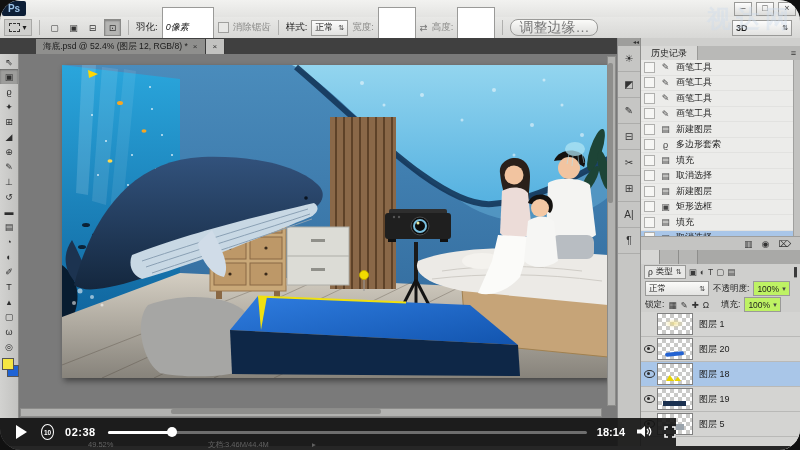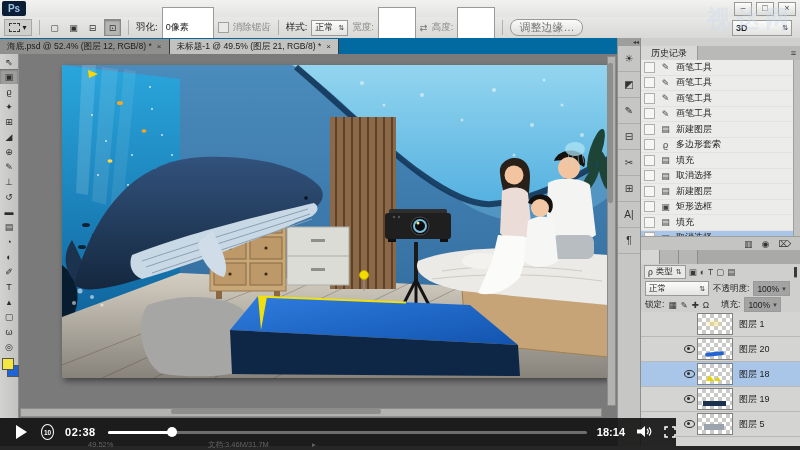--- a/index.html
+++ b/index.html
@@ -1,18 +1,18 @@
 <!DOCTYPE html>
 <html><head>
 <meta charset="utf-8">
 <style>
   html,body{margin:0;padding:0;background:#111;}
   #app{position:relative;width:800px;height:450px;overflow:hidden;
        font-family:"Liberation Sans","DejaVu Sans",sans-serif;color:#1c1c1c;
-       background:#7a7a7a;-webkit-font-smoothing:antialiased;}
+       background:#7a7a7a;border-radius:21px;-webkit-font-smoothing:antialiased;}
   
   .menubar{position:absolute;left:0;top:0;width:800px;height:17px;background:linear-gradient(#f2f2f0,#e3e3e1);
            border-bottom:1px solid #b5b5b3;display:flex;align-items:center;font-size:10px;z-index:30;}
   .ps-logo{width:24px;height:15px;margin:1px 4px 1px 2px;background:#0c1e36;color:#9cc3e8;font-weight:bold;
            font-size:10px;display:flex;align-items:center;justify-content:center;border-radius:2px;}
   .menus{display:flex;gap:0;}
   .menu-item{padding:1px 8px;cursor:default;}
   .win-controls{margin-left:auto;display:flex;gap:4px;padding-right:4px;}
   .wc{width:16px;height:12px;border:1px solid #9a9a98;background:linear-gradient(#fdfdfd,#dcdcda);
       font-size:9px;line-height:11px;text-align:center;color:#444;}
@@ -20,31 +20,31 @@
              color:rgba(205,220,235,.42);font-weight:bold;pointer-events:none;}
   
   .optionsbar{position:absolute;left:0;top:17px;width:800px;height:21px;background:linear-gradient(#e8e8e6,#d8d8d6);
               border-bottom:1px solid #9f9f9d;display:flex;align-items:center;font-size:9.5px;gap:4px;z-index:30;}
   .opt-sep{width:1px;height:15px;background:#b0b0ae;margin:0 3px;}
   .tool-chip{width:26px;height:15px;margin-left:4px;border:1px solid #a8a8a6;background:#cfcfcd;
              display:flex;align-items:center;justify-content:center;gap:2px;font-size:8px;}
   .chip-box{width:9px;height:7px;border:1px dashed #333;}
   .mode-btn{width:15px;height:15px;display:flex;align-items:center;justify-content:center;font-size:9px;color:#333;}
   .mode-btn.active{background:#b5b5b3;border:1px solid #8a8a88;box-shadow:inset 0 1px 2px rgba(0,0,0,.3);}
-  .opt-input{height:13px;border:1px solid #9a9a98;background:#fff;font-size:9px;padding:13px 3px;display:flex;align-items:center;}
+  .opt-input{height:13px;border:1px solid #9a9a98;background:#fff;font-size:9px;padding:13px 3px;display:flex;align-items:center;font-style:italic;}
   .opt-select{height:14px;border:1px solid #9a9a98;background:linear-gradient(#fcfcfc,#e2e2e0);
               font-size:9px;padding:0 3px;display:flex;align-items:center;gap:5px;}
   .spin{font-size:7px;color:#444;}
   .gray-label{color:#8a8a88;}
   .check{width:9px;height:9px;border:1px solid #a0a09e;background:#e8e8e6;}
   .refine-btn{height:15px;border:1px solid #9a9a98;border-radius:8px;background:linear-gradient(#fbfbf9,#dddddb);
-              font-size:11px;padding:0 8px;display:flex;align-items:center;color:#777;}
+              font-size:14px;padding:0 8px;display:flex;align-items:center;color:#777;}
   .workspace{margin-left:auto;margin-right:8px;font-weight:bold;}
   
-  .tabbar{position:absolute;left:0;top:38px;width:800px;height:16px;background:#0369a1;display:flex;z-index:30;flex-direction:column;}
+  .tabbar{position:absolute;left:0;top:38px;width:800px;height:16px;background:#404040;display:flex;z-index:30;}
   .doc-tab{margin-top:1px;height:15px;display:flex;align-items:center;gap:5px;padding:0 7px;font-size:8.6px;
            background:#8f8f8d;color:#1b1b1b;border-right:1px solid #3a3a3a;white-space:nowrap;}
   .doc-tab.active{background:#c2c2c0;}
   .tab-close{font-size:8px;color:#333;}
   .tabbar-spacer{width:36px;}
   
   .toolbar{position:absolute;left:0;top:54px;width:18px;height:364px;background:linear-gradient(90deg,#d2d2d0,#c2c2c0);
            border-right:1px solid #8e8e8c;z-index:20;}
   .tool{width:18px;height:15px;display:flex;align-items:center;justify-content:center;font-size:9px;color:#2e2e2e;}
   .tool.selected{background:#9d9d9b;box-shadow:inset 0 1px 2px rgba(0,0,0,.35);}
@@ -83,25 +83,25 @@
   .layers-tabs{position:absolute;left:0;top:212px;width:160px;height:14px;background:#a9a9a7;display:flex;}
   .ltab{padding:0 9px;line-height:14px;font-size:9px;background:#b6b6b4;border-right:1px solid #8e8e8c;}
   .ltab.active{background:#d6d6d4;}
   .filter-row{position:absolute;left:0;top:226px;width:160px;height:15px;display:flex;align-items:center;gap:3px;padding-left:3px;box-sizing:border-box;background:#cfcfcd;}
   .pick-select{height:12px;border:1px solid #9a9a98;background:#e8e8e6;font-size:8.5px;display:flex;align-items:center;gap:3px;padding:0 3px;}
   .f-ic{font-size:8.5px;color:#3a3a3a;}
   .blend-row{position:absolute;left:0;top:242px;width:160px;height:17px;display:flex;align-items:center;gap:4px;padding-left:4px;box-sizing:border-box;}
   .blend-select{width:56px;height:13px;border:1px solid #9a9a98;background:linear-gradient(#fbfbf9,#e4e4e2);
                 font-size:8.5px;display:flex;align-items:center;justify-content:space-between;padding:0 3px;}
   .small-label{font-size:8.5px;}
-  .val-box{height:13px;border:1px solid #9a9a98;background:#a3a3a3;font-size:8.5px;display:flex;align-items:center;padding:0 3px;gap:3px;}
+  .val-box{height:13px;border:1px solid #9a9a98;background:#bef264;font-size:8.5px;display:flex;align-items:center;padding:0 3px;gap:3px;}
   .lock-row{position:absolute;left:0;top:259px;width:160px;height:15px;display:flex;align-items:center;gap:4px;padding-left:4px;box-sizing:border-box;}
   .lock-ic{font-size:8.5px;color:#333;}
   .layers-list{position:absolute;left:0;top:274px;width:160px;bottom:0;background:#d4d4d2;overflow:hidden;}
-  .layer-row{display:flex;align-items:center;height:24px;border-bottom:1px solid #b9b9b7;padding-left:40px;}
+  .layer-row{display:flex;align-items:center;height:24px;border-bottom:1px solid #b9b9b7;}
   .layer-row.selected{background:#a9c6e8;}
   .eyebox{width:16px;display:flex;justify-content:center;}
   .eye{width:9px;height:6px;border:1px solid #2e2e2e;border-radius:50%;position:relative;}
   .eye::after{content:"";position:absolute;left:2.5px;top:1px;width:3px;height:3px;background:#2e2e2e;border-radius:50%;}
   .no-eye .eye{visibility:hidden;}
   .thumb{position:relative;width:34px;height:20px;border:1px solid #808080;margin-right:6px;
          background:conic-gradient(#cacac8 25%,#fff 0 50%,#cacac8 0 75%,#fff 0) 0 0/8px 8px;}
   .thumb::after{content:"";position:absolute;}
   .thumb-faint .thumb::after{left:6px;top:5px;width:20px;height:9px;background:radial-gradient(closest-side,rgba(238,220,130,.75),rgba(238,220,130,0));}
   .thumb-blue .thumb::after{left:7px;bottom:3px;width:19px;height:4px;background:#2463d2;border-radius:2px;transform:rotate(-5deg);}
@@ -189,21 +189,20 @@
   </div>
 
   <div class="tabbar">
     <div class="tabbar-spacer"></div>
     <div style="display:flex;">
       <div class="doc-tab">
           <span>海底.psd @ 52.4% (图层 12, RGB/8) *</span>
           <span class="tab-close">×</span>
         </div>
         <div class="doc-tab active">
-          <span>未标题-1 @ 49.5% (图层 21, RGB/8) *</span>
           <span class="tab-close">×</span>
         </div>
     </div>
   </div>
 
   <div class="toolbar">
     <div>
       <div class="tool">
           <span>⇖</span>
         </div>
@@ -719,18 +718,18 @@
       <svg width="12" height="12" viewBox="0 0 12 12" stroke="#fff" fill="none" stroke-width="1.5">
           <path d="M1,4 L1,1 L4,1"></path>
           <path d="M8,1 L11,1 L11,4"></path>
           <path d="M11,8 L11,11 L8,11"></path>
           <path d="M4,11 L1,11 L1,8"></path>
         </svg>
     </span>
   </div>
   <div class="status-faint">
     <span style="left:76px;">49.52%</span>
-    <span style="left:196px;">文档:3.46M/31.7M</span>
+    <span style="left:196px;">文档:3.46M/44.4M</span>
     <span style="left:300px;">▸</span>
   </div>
   <div class="bottom-strip"></div>
 
 </div>
 
 </body></html>

